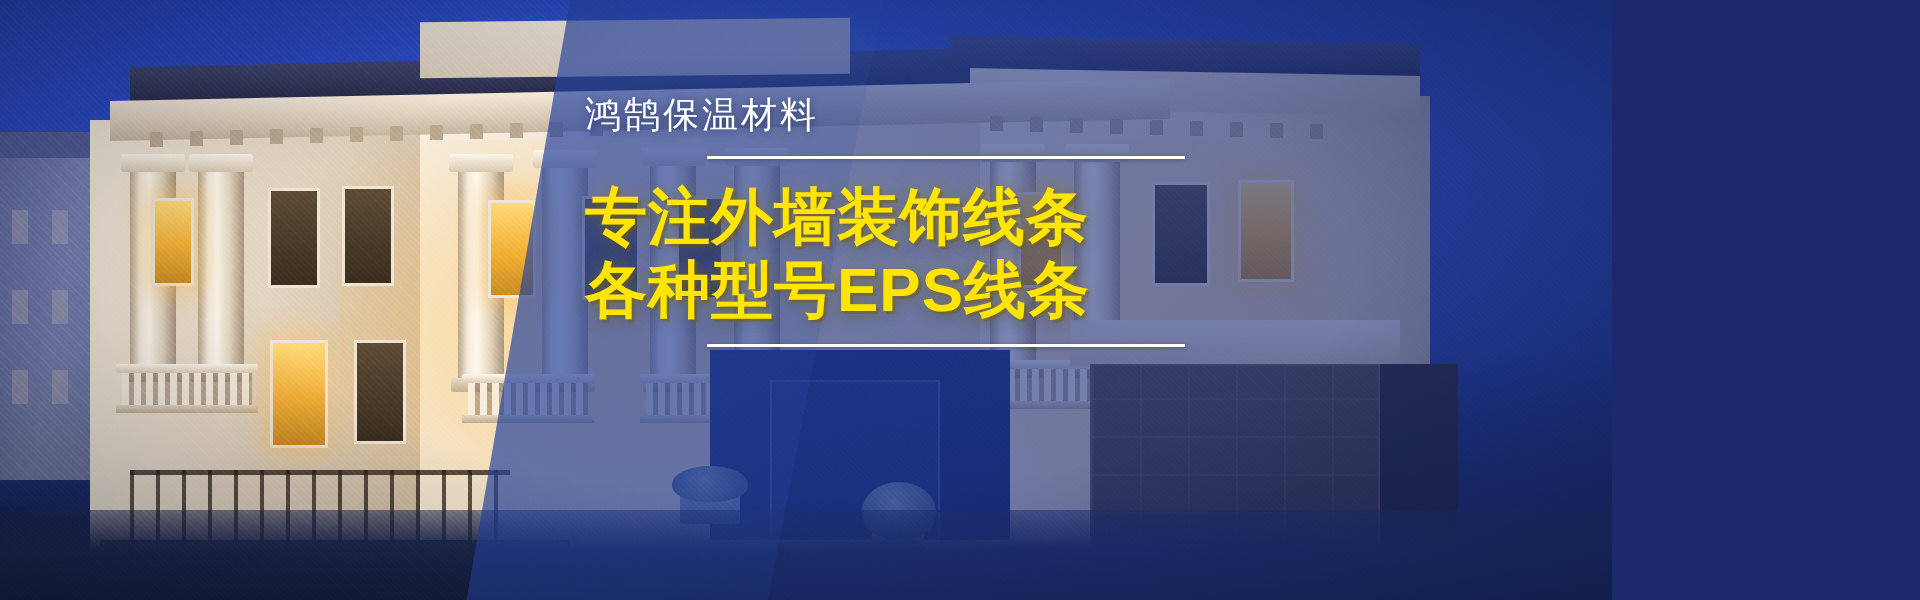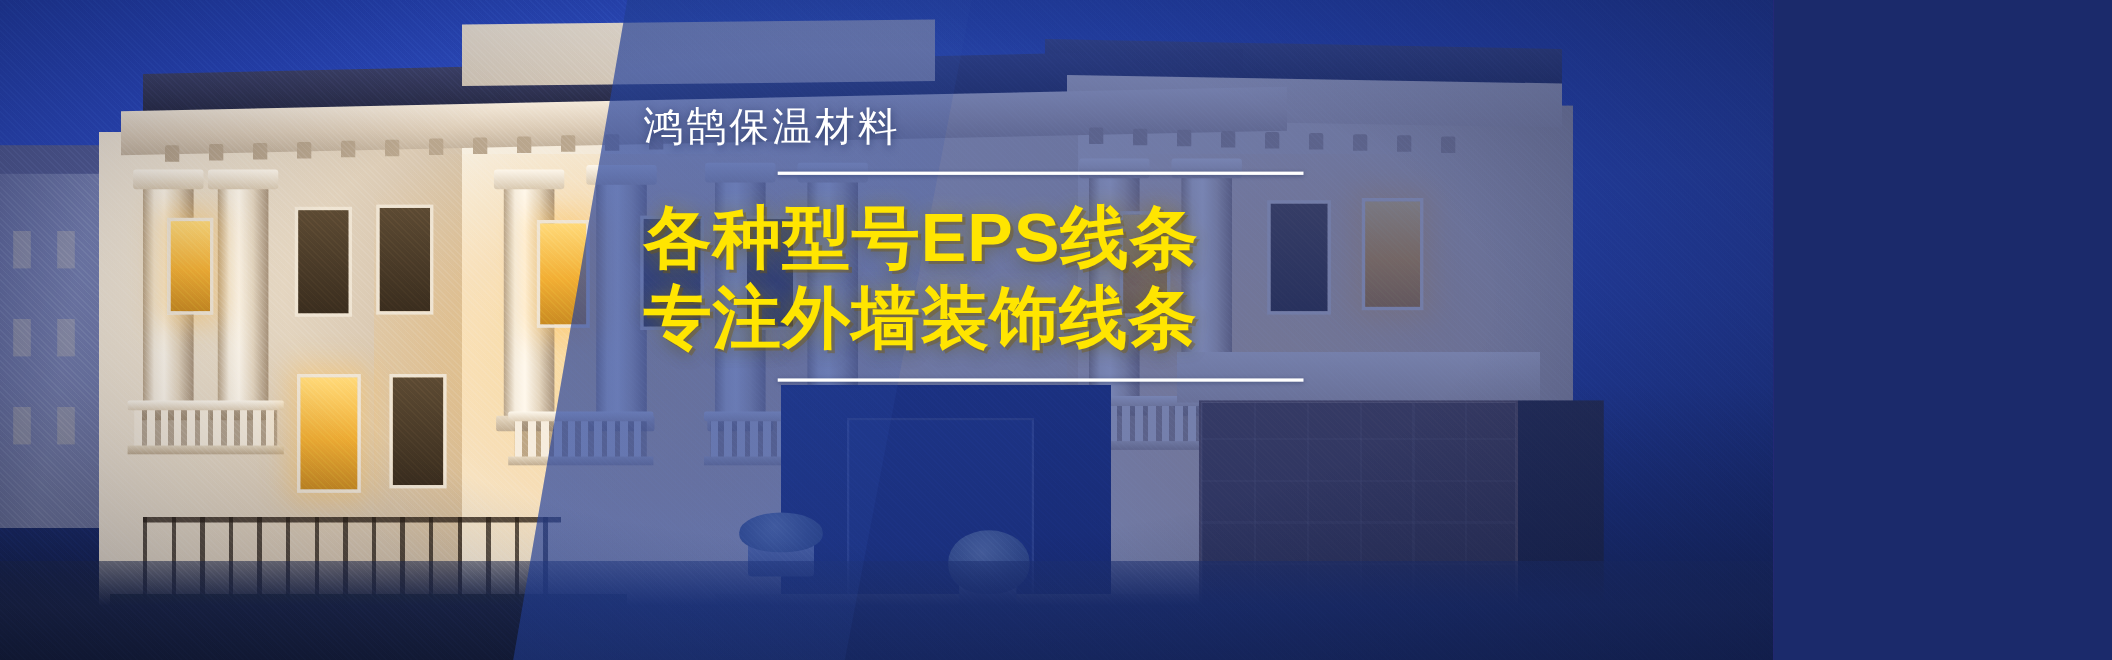--- a/index.html
+++ b/index.html
@@ -1,21 +1,21 @@
 <!DOCTYPE html>
 <html><head>
 <meta charset="utf-8">
 <style>
   * { margin:0; padding:0; box-sizing:border-box; }
   html, body { width:1920px; height:600px; overflow:hidden; background:#1b2a6b; }
   body { font-family:"Liberation Sans","DejaVu Sans",sans-serif; }
 
   .banner{
     position:relative; width:1612px; height:600px; overflow:hidden;
-    background:#4c1d95;
+    background:#15803d;
   }
 
   
   .sky{
     position:absolute; inset:0;
     background:
       linear-gradient(177deg,
         #2340b4 0%,
         #2a47bd 18%,
         #2f4cc0 34%,
@@ -423,21 +423,21 @@
   <div class="overlay-panel"></div>
   <div class="overlay-soft"></div>
   <div class="vignette"></div>
 
   <div class="text-block">
 
     <div class="brand">鸿鹄保温材料</div>
 
     <div class="rule"></div>
 
+    <div class="headline">专注外墙装饰线条</div>
+
     <div class="headline">各种型号EPS线条</div>
 
-    <div class="headline">专注外墙装饰线条</div>
-
     <div class="rule2"></div>
 
   </div>
 
 </div>
 
 </body></html>

